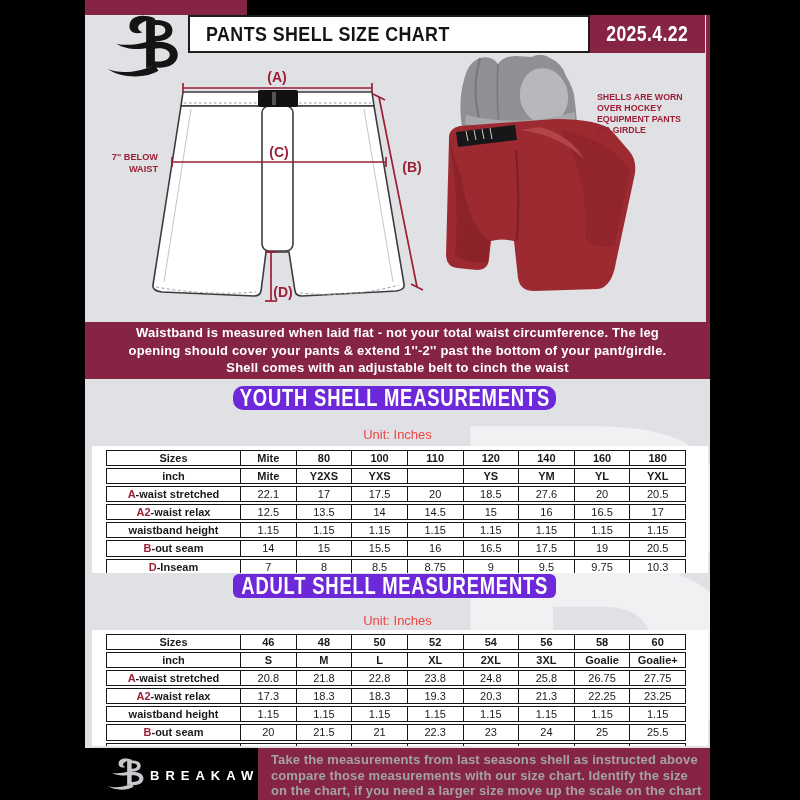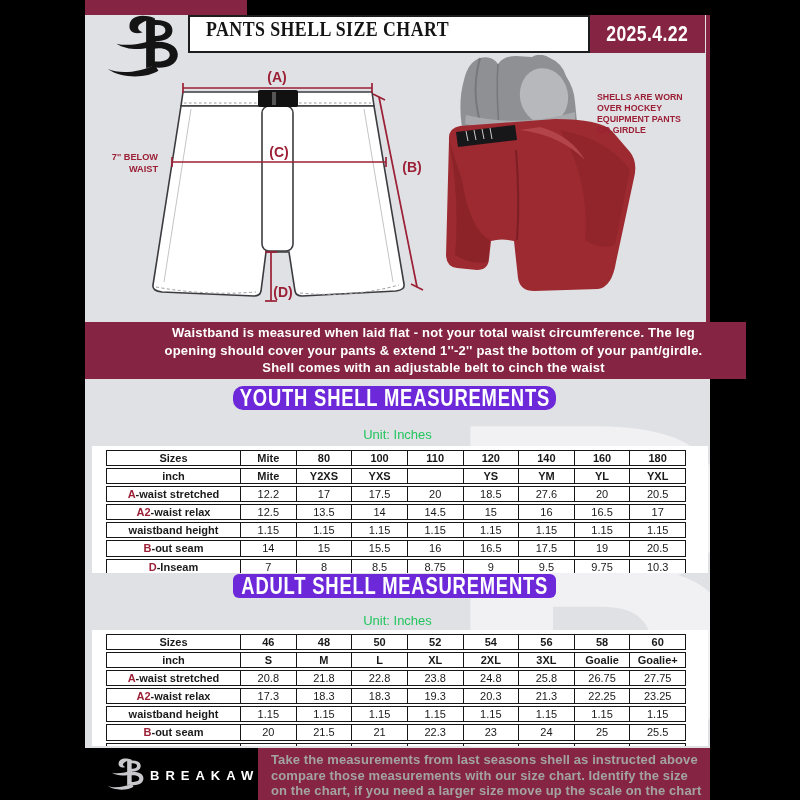--- a/index.html
+++ b/index.html
@@ -16,43 +16,43 @@
 
   .content-bg{position:absolute;left:85px;top:15px;width:625px;height:733px;
               background:var(--gray-bg);overflow:hidden;}
   .watermark{position:absolute;left:345px;top:360px;font-size:440px;font-weight:bold;
              line-height:1;color:rgba(255,255,255,.55);font-family:"DejaVu Sans",sans-serif;}
 
   .logo-main{position:absolute;left:98px;top:13px;width:84px;height:70px;color:#141414;}
   .logo-foot{position:absolute;left:103px;top:757px;width:42px;height:36px;color:#c9c9cd;}
 
   .titlebar{position:absolute;left:188px;top:15px;width:402px;height:38px;background:#fff;
-            border:2px solid #1d1d1f;box-sizing:border-box;display:flex;
-            padding-left:16px;font-family:Liberation Serif, serif;}
+            border:2px solid #1d1d1f;box-sizing:border-box;display:flex;align-items:center;
+            padding-left:16px;}
   .titletext{font-size:21px;font-weight:700;color:#141414;letter-spacing:.5px;
              transform:scaleX(.85);transform-origin:left center;white-space:nowrap;}
   .datebox{position:absolute;left:590px;top:15px;width:115px;height:38px;background:var(--maroon);
            display:flex;align-items:center;justify-content:center;}
   .datetext{font-size:22px;font-weight:700;color:#fff;letter-spacing:.5px;transform:scaleX(.8);}
   .maroon-edge{position:absolute;left:706px;top:15px;width:4px;height:307px;background:var(--maroon);}
 
   .diagram-svg{position:absolute;left:85px;top:55px;width:625px;height:267px;}
 
   .notice{position:absolute;left:85px;top:322px;width:625px;height:57px;background:var(--maroon);
           color:#fff;display:flex;flex-direction:column;align-items:center;justify-content:center;
-          font-size:13px;font-weight:600;line-height:17.5px;text-align:center;letter-spacing:.2px;padding-left:36px;}
+          font-size:13px;font-weight:600;line-height:17.5px;text-align:center;letter-spacing:.2px;}
 
   .section-banner{position:absolute;left:233px;width:323px;height:24px;background:#6d28d9;
                   border-radius:10px;display:flex;align-items:center;justify-content:center;}
   .section-banner.youth{top:386px;}
   .section-banner.adult{top:574px;border-radius:6px;}
   .banner-text{color:#fff;font-size:23px;font-weight:700;letter-spacing:1px;transform:scaleX(.8);
                white-space:nowrap;}
 
-  .unit{position:absolute;left:85px;width:625px;text-align:center;font-size:13px;color:#22c55e;}
+  .unit{position:absolute;left:85px;width:625px;text-align:center;font-size:13px;color:#ef4444;}
   .unit.youth{top:427px;}
   .unit.adult{top:613px;}
 
   .tablewrap{position:absolute;left:92px;width:616px;background:#fff;box-sizing:border-box;
              padding:2px 0 0 14px;overflow:hidden;}
   .tablewrap.youth{top:446px;height:127px;}
   .tablewrap.adult{top:630px;height:116px;}
   table.size{border-collapse:separate;border-spacing:0 2px;table-layout:fixed;width:580px;}
   table.size td{border-top:1.5px solid #161616;border-bottom:1.5px solid #161616;
                 border-right:1.2px solid #161616;height:12px;text-align:center;
@@ -201,21 +201,21 @@
             <td class="hdr">Y2XS</td>
             <td class="hdr">YXS</td>
             <td class="hdr"></td>
             <td class="hdr">YS</td>
             <td class="hdr">YM</td>
             <td class="hdr">YL</td>
             <td class="hdr">YXL</td>
           </tr>
           <tr>
             <td class="lbl"><span class="pre">A</span>-waist stretched</td>
-            <td class="">12.2</td>
+            <td class="">22.1</td>
             <td class="">17</td>
             <td class="">17.5</td>
             <td class="">20</td>
             <td class="">18.5</td>
             <td class="">27.6</td>
             <td class="">20</td>
             <td class="">20.5</td>
           </tr>
           <tr>
             <td class="lbl"><span class="pre">A2</span>-waist relax</td>

